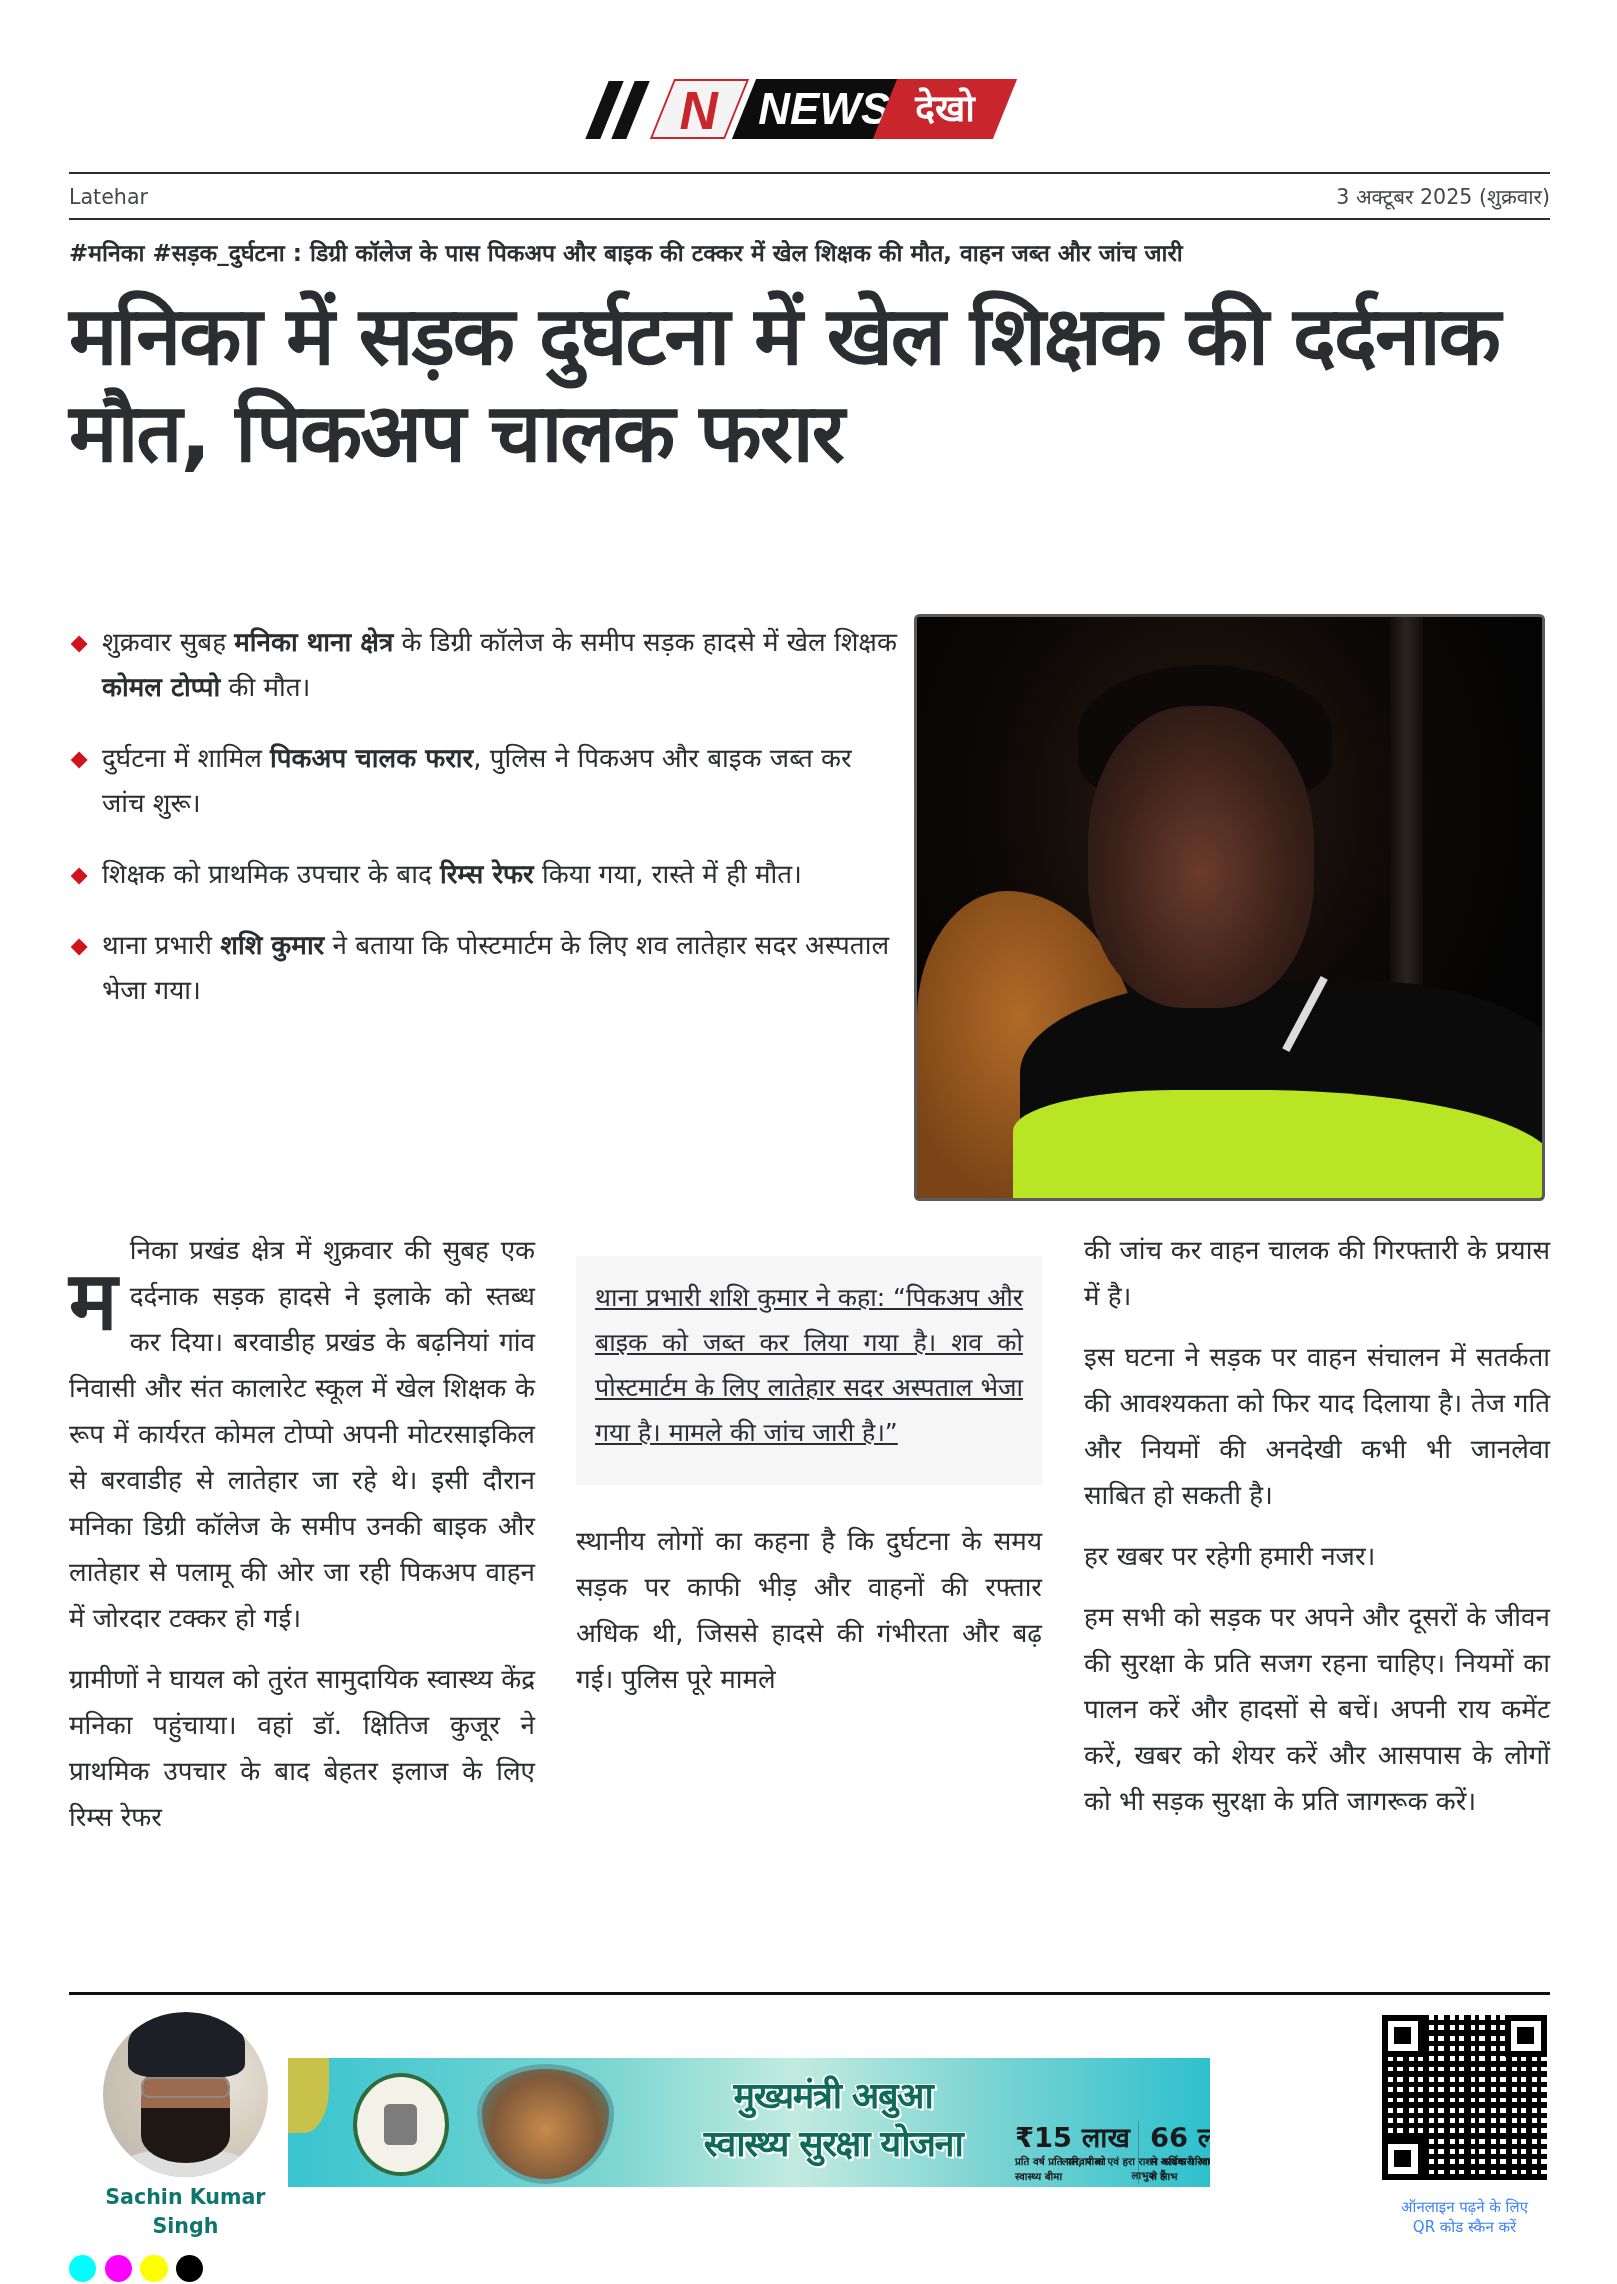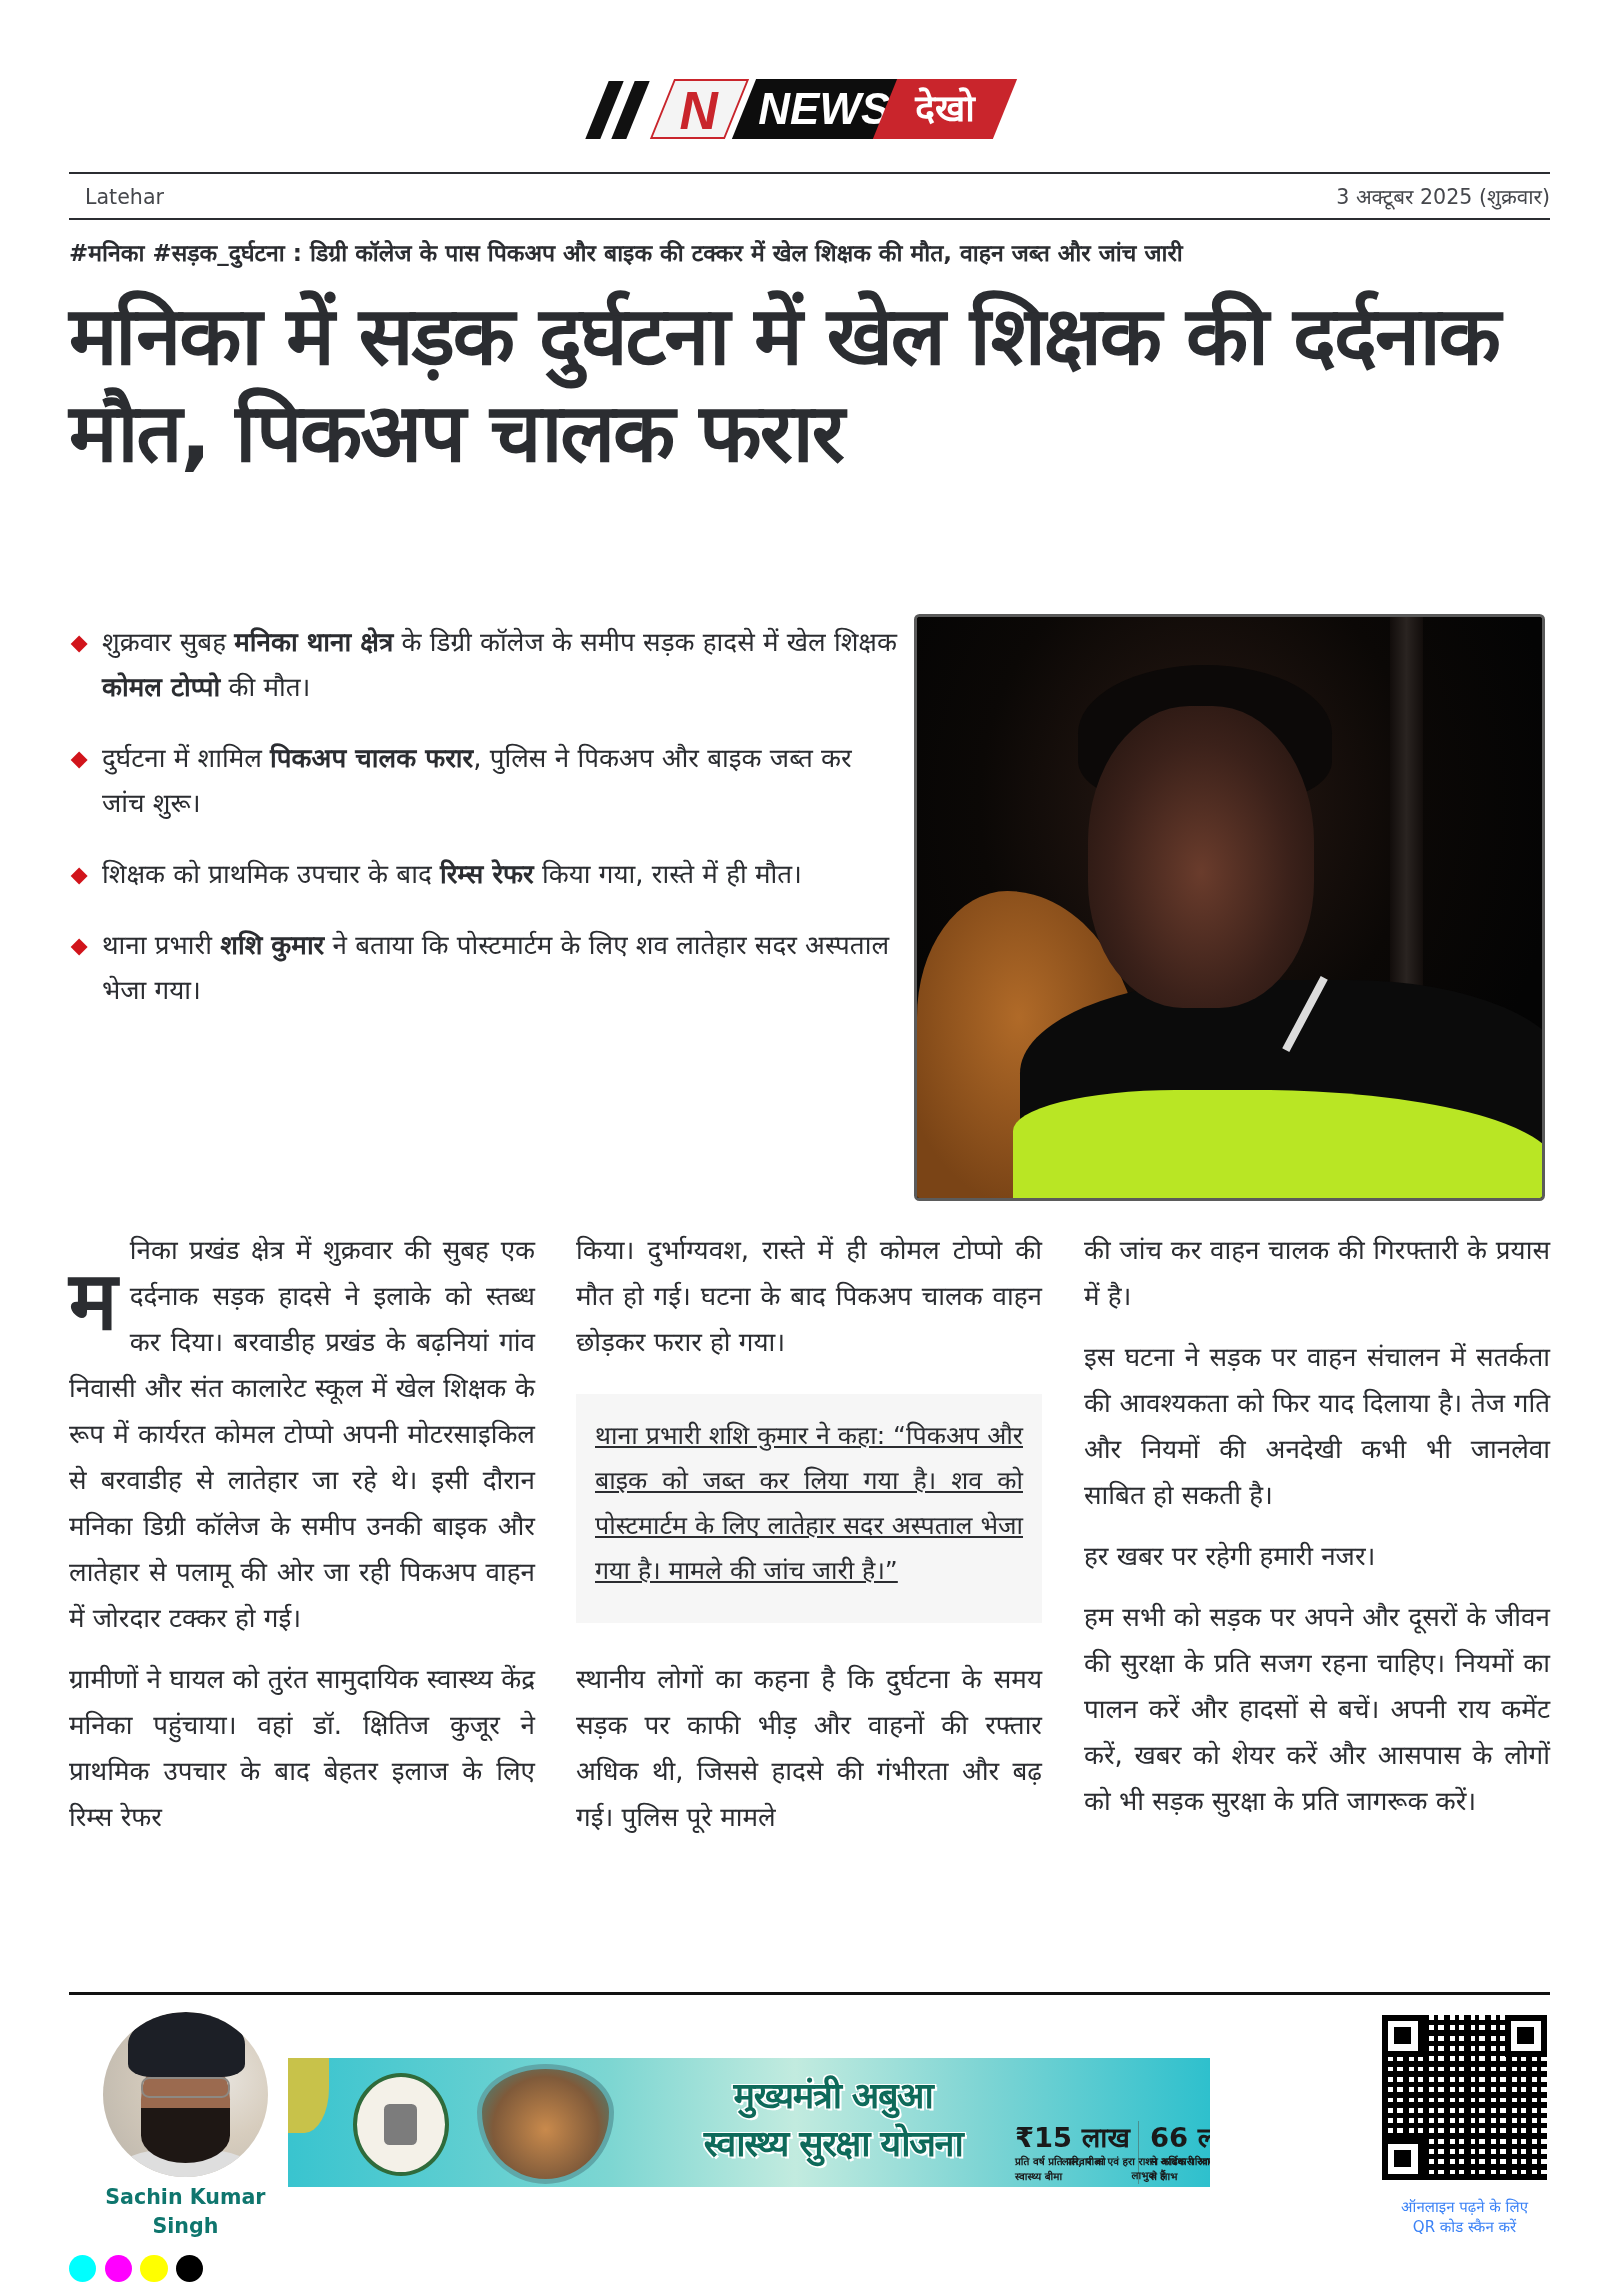--- a/index.html
+++ b/index.html
@@ -13,21 +13,21 @@
   .logo .stripe { position: absolute; top: 5.5px; width: 15px; height: 58px; background: #111; transform: skewX(-22deg); }
   .logo .n-box { position: absolute; left: 65px; top: 4.1px; width: 75px; height: 60px; border: 2.1px solid #c9252c; background: #f4f4f4; transform: skewX(-22deg); }
   .logo .n-box span { display: block; transform: skewX(22deg); text-align: center; color: #c9252c; font: italic 900 53px/60px "Liberation Sans", sans-serif; }
   .logo .news { position: absolute; left: 147px; top: 4.1px; width: 147px; height: 60px; background: #0d0d0d; transform: skewX(-22deg); }
   .logo .news span { display: block; transform: skewX(22deg); color: #fff; font: italic 900 44px/60px "Liberation Sans", sans-serif; text-align: center; padding-left: 13.7px; }
   .logo .dekho { position: absolute; left: 288px; top: 4.1px; width: 120px; height: 60px; background: #c9252c; transform: skewX(-22deg); }
   .logo .dekho span { display: block; transform: skewX(22deg); color: #fff; font: 700 37px/60px "DejaVu Sans", sans-serif; text-align: center; }
 
   .rule-top { position: absolute; left: 0; top: 172px; width: 1481px; height: 2.1px; background: #2b2d31; }
   .meta-row { position: absolute; left: 0; top: 180px; width: 1481px; height: 34px; font: 400 20.6px/34px "DejaVu Sans", sans-serif; color: #45474c; }
-  .meta-row .loc { position: absolute; left: 16px; }
+  .meta-row .loc { position: absolute; left: 0; }
   .meta-row .date { position: absolute; right: 0; }
   .rule-2 { position: absolute; left: 0; top: 218px; width: 1481px; height: 2.1px; background: #2b2d31; }
 
   .subhead { position: absolute; left: 0; top: 233px; width: 1481px; font: 700 23px/41px "DejaVu Sans", sans-serif; color: #2b2d31; white-space: nowrap; overflow: hidden; }
 
   .headline { position: absolute; left: 0; top: 288px; width: 1494px; font: 900 81px/97px "DejaVu Sans", sans-serif; color: #2b2d31; letter-spacing: -2.1px; }
 
   
   .highlights { position: absolute; left: 0; top: 620px; width: 829px; list-style: none; }
   .highlights li { position: relative; padding-left: 33px; font: 400 26px/45px "DejaVu Sans", sans-serif; color: #2b2d31; margin-bottom: 26px; }
@@ -137,21 +137,20 @@
     <div class="head"></div>
     <div class="collar"></div>
   </div>
 
   <div class="col col1">
     <p><span class="dropcap">म</span><span>निका प्रखंड क्षेत्र में शुक्रवार की सुबह एक दर्दनाक सड़क हादसे ने इलाके को स्तब्ध कर दिया। बरवाडीह प्रखंड के बढ़नियां गांव निवासी और संत कालारेट स्कूल में खेल शिक्षक के रूप में कार्यरत कोमल टोप्पो अपनी मोटरसाइकिल से बरवाडीह से लातेहार जा रहे थे। इसी दौरान मनिका डिग्री कॉलेज के समीप उनकी बाइक और लातेहार से पलामू की ओर जा रही पिकअप वाहन में जोरदार टक्कर हो गई।</span></p>
     <p>ग्रामीणों ने घायल को तुरंत सामुदायिक स्वास्थ्य केंद्र मनिका पहुंचाया। वहां डॉ. क्षितिज कुजूर ने प्राथमिक उपचार के बाद बेहतर इलाज के लिए रिम्स रेफर</p>
   </div>
 
   <div class="col col2">
-    <p>किया। दुर्भाग्यवश, रास्ते में ही कोमल टोप्पो की मौत हो गई। घटना के बाद पिकअप चालक वाहन छोड़कर फरार हो गया।</p>
     <div class="quote">थाना प्रभारी शशि कुमार ने कहा: “पिकअप और बाइक को जब्त कर लिया गया है। शव को पोस्टमार्टम के लिए लातेहार सदर अस्पताल भेजा गया है। मामले की जांच जारी है।”</div>
     <p>स्थानीय लोगों का कहना है कि दुर्घटना के समय सड़क पर काफी भीड़ और वाहनों की रफ्तार अधिक थी, जिससे हादसे की गंभीरता और बढ़ गई। पुलिस पूरे मामले</p>
   </div>
 
   <div class="col col3">
     <p>की जांच कर वाहन चालक की गिरफ्तारी के प्रयास में है।</p>
     <p>इस घटना ने सड़क पर वाहन संचालन में सतर्कता की आवश्यकता को फिर याद दिलाया है। तेज गति और नियमों की अनदेखी कभी भी जानलेवा साबित हो सकती है।</p>
     <p>हर खबर पर रहेगी हमारी नजर।</p>
     <p>हम सभी को सड़क पर अपने और दूसरों के जीवन की सुरक्षा के प्रति सजग रहना चाहिए। नियमों का पालन करें और हादसों से बचें। अपनी राय कमेंट करें, खबर को शेयर करें और आसपास के लोगों को भी सड़क सुरक्षा के प्रति जागरूक करें।</p>
   </div>

